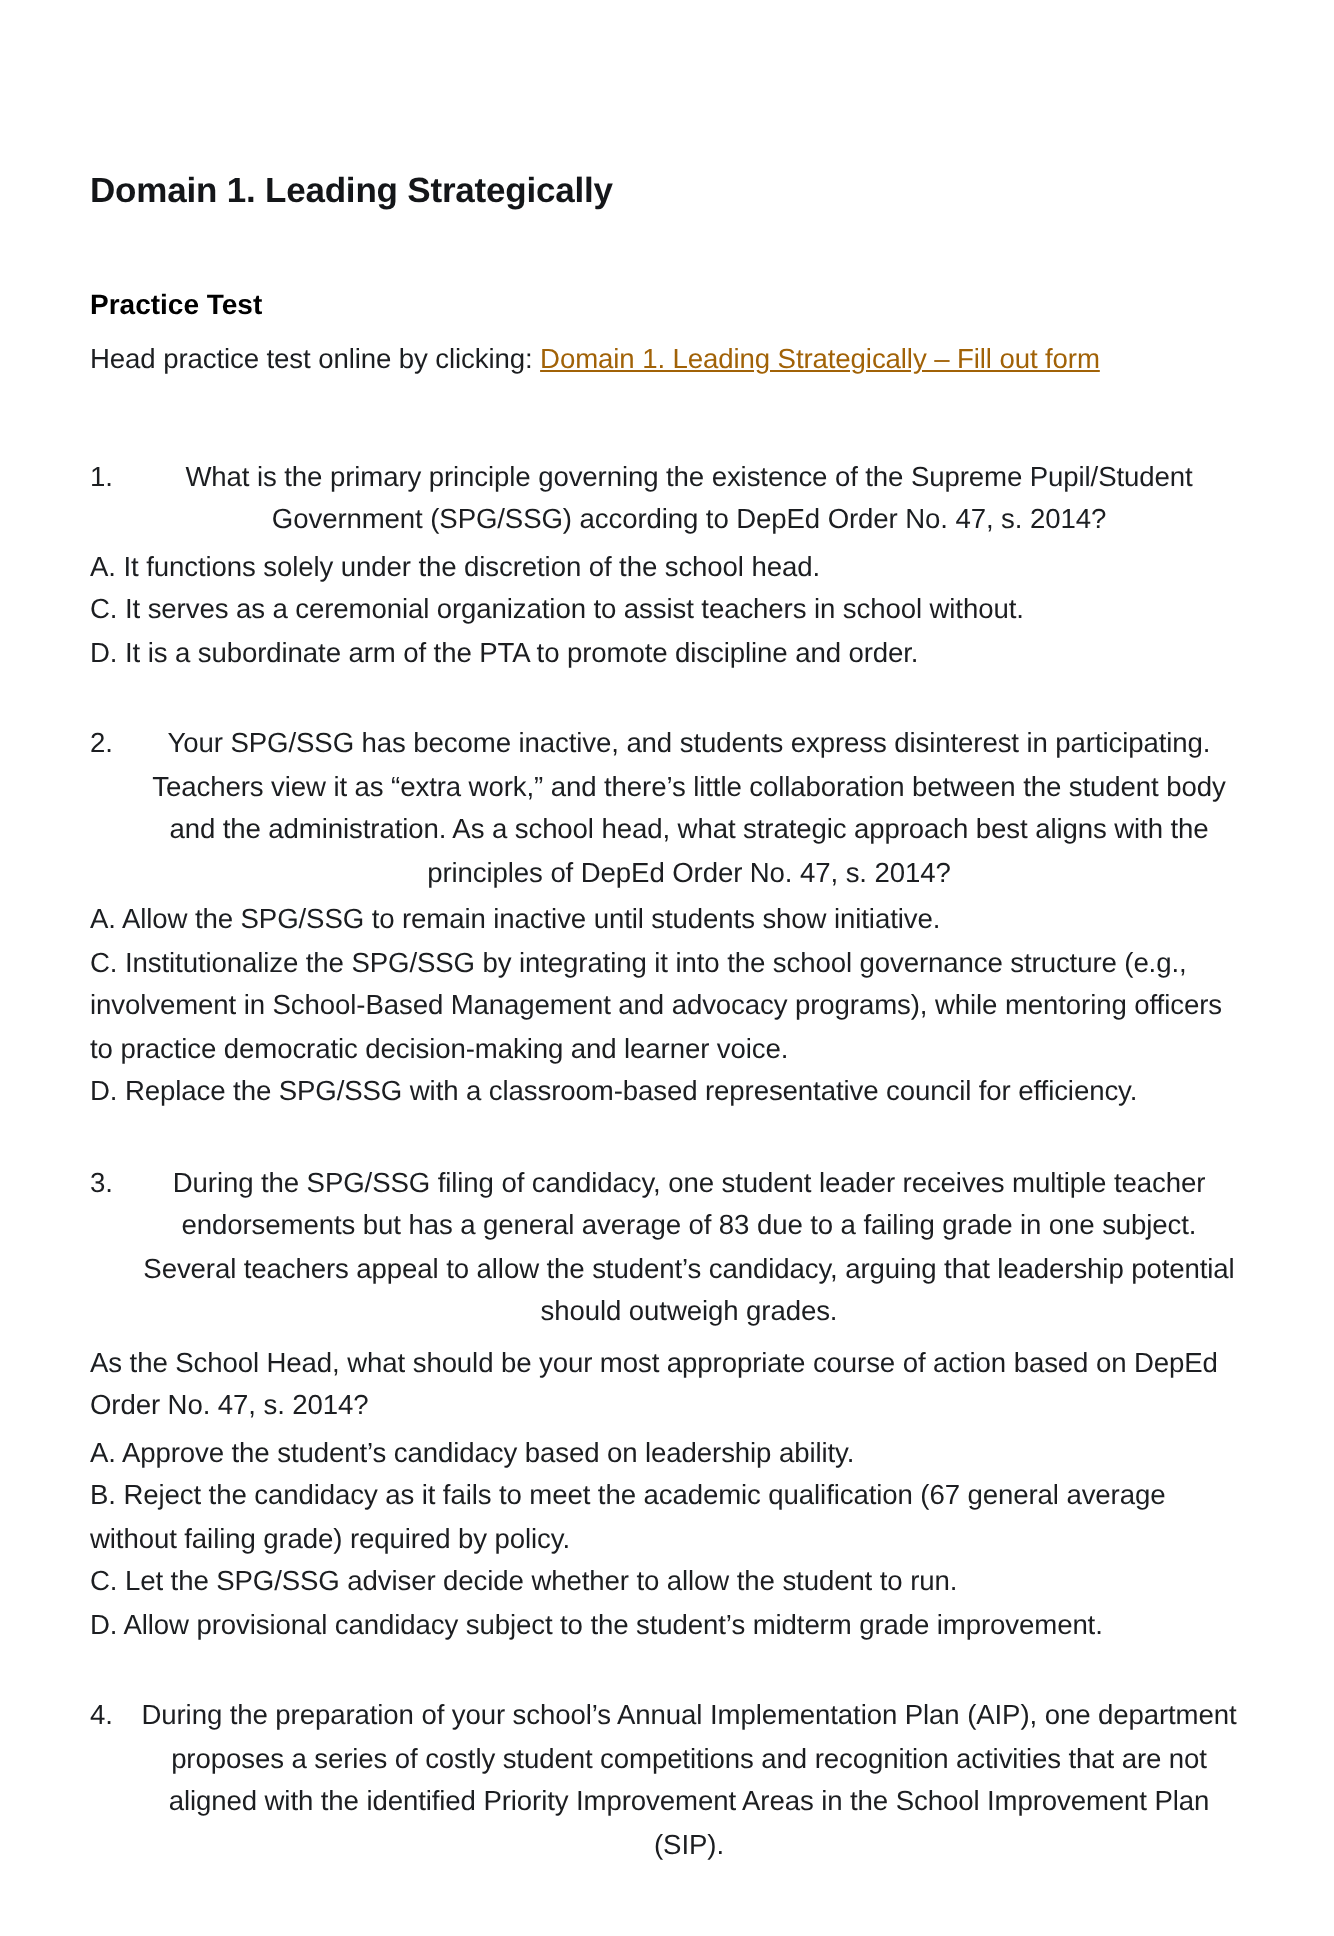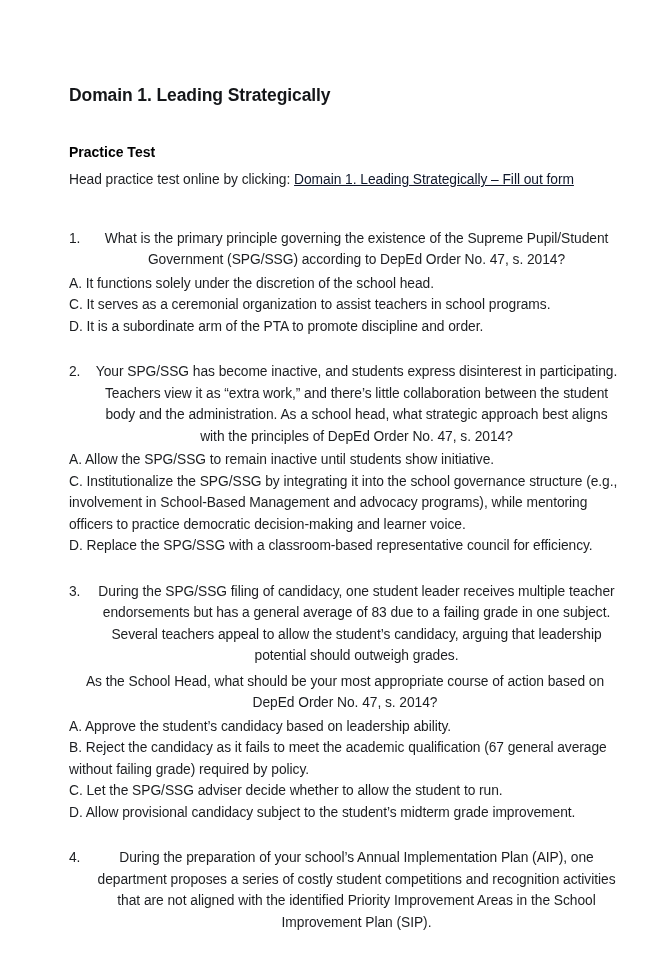--- a/index.html
+++ b/index.html
@@ -8,21 +8,21 @@
     width: 667px;
     height: 968px;
     background: #ffffff;
     overflow: hidden;
     font-family: "Liberation Sans", sans-serif;
     color: #1c1e21;
   }
   .page {
     width: 667px;
     height: 968px;
-    padding: 84px 46px 0 69px;
+    padding: 84px 46px 0 45px;
     background: #ffffff;
   }
   h1.doc-title {
     margin: 0;
     font-size: 17.5px;
     line-height: 22px;
     font-weight: 700;
     letter-spacing: -0.1px;
     color: #141619;
   }
@@ -33,30 +33,30 @@
     font-weight: 700;
     color: #000000;
   }
   .body-text {
     font-size: 13.8px;
     line-height: 21.5px;
     letter-spacing: -0.05px;
   }
   .link-line { margin: 8px 0 0 0; }
   a.form-link {
-    color: #0f172a;
+    color: #a16207;
     text-decoration: underline;
     cursor: pointer;
   }
   .q-block { margin-top: 24px; }
   .q-block.first { margin-top: 37px; }
   .q-item { display: flex; }
   .q-num { width: 23px; flex: 0 0 23px; }
   .q-text { flex: 1; text-align: center; }
-  .q-stem { margin: 4px 0 0 0; text-align: center; }
+  .q-stem { margin: 4px 0 0 0; }
   .options { margin-top: 2px; }
   .option { margin: 0; }
 </style>
 </head>
 <body>
 
 <div class="page">
 
   <h1 class="doc-title">Domain 1. Leading Strategically</h1>
 
@@ -64,21 +64,21 @@
 
   <p class="body-text link-line"><span>Head practice test online by clicking: </span><a class="form-link" href="#">Domain 1. Leading Strategically – Fill out form</a></p>
 
   <div class="q-block first body-text">
     <div class="q-item">
       <span class="q-num">1.</span>
       <div class="q-text">What is the primary principle governing the existence of the Supreme Pupil/Student Government (SPG/SSG) according to DepEd Order No. 47, s. 2014?</div>
     </div>
     <div class="options">
       <div class="option">A. It functions solely under the discretion of the school head.</div>
-      <div class="option">C. It serves as a ceremonial organization to assist teachers in school programs.</div>
+      <div class="option">C. It serves as a ceremonial organization to assist teachers in school without.</div>
       <div class="option">D. It is a subordinate arm of the PTA to promote discipline and order.</div>
     </div>
   </div>
 
   <div class="q-block body-text">
     <div class="q-item">
       <span class="q-num">2.</span>
       <div class="q-text">Your SPG/SSG has become inactive, and students express disinterest in participating. Teachers view it as “extra work,” and there’s little collaboration between the student body and the administration. As a school head, what strategic approach best aligns with the principles of DepEd Order No. 47, s. 2014?</div>
     </div>
     <div class="options">

